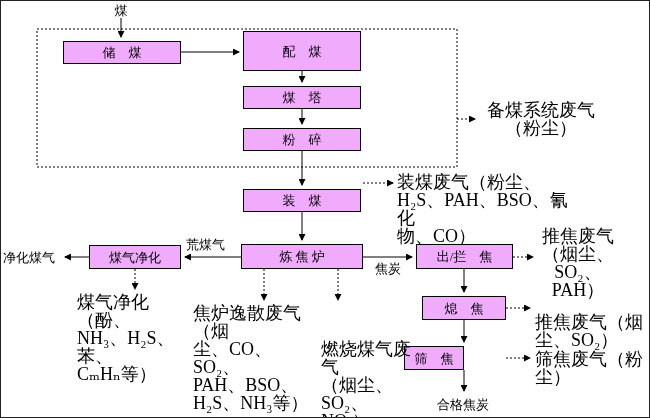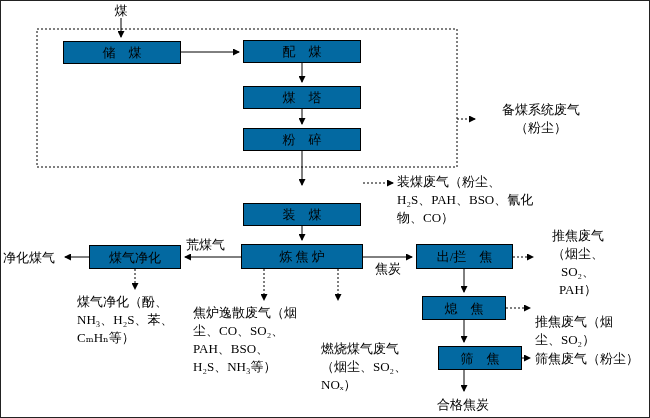--- a/index.html
+++ b/index.html
@@ -5,30 +5,30 @@
   html,body { margin:0; padding:0; background:#f5f5f5; }
   #canvas {
     position:relative; width:650px; height:418px; margin:0 auto;
     background:#fff; border:1px solid #222; box-sizing:border-box;
     font-family:"Liberation Serif","DejaVu Serif",serif; color:#000;
     overflow:hidden;
   }
   svg.arrows { position:absolute; left:0; top:0; z-index:1; }
   .node {
     position:absolute; z-index:2; box-sizing:border-box;
-    border:1px solid #000; background:#0369a1;
+    border:1px solid #000; background:#f0abfc;
     display:flex; align-items:center; justify-content:center;
     font-size:13px; line-height:1;
   }
   .lbl {
     position:absolute; z-index:2; font-size:13px; line-height:15px;
   }
   .center { text-align:center; }
   .emission {
-    position:absolute; z-index:2; font-size:13px; line-height:18px;
+    position:absolute; z-index:2; font-size:18px; line-height:18px;
     white-space:pre-line;
   }
 </style>
 </head>
 <body>
 
 <div id="canvas">
 
   <svg class="arrows" width="650" height="418" viewBox="0 0 650 418" aria-hidden="true">
     <defs>
@@ -58,29 +58,29 @@
     <line x1="263" y1="268" x2="263" y2="299" stroke="#000" stroke-width="1" stroke-dasharray="2,2" marker-end="url(#ah)"></line>
     <line x1="337" y1="268" x2="337" y2="299" stroke="#000" stroke-width="1" stroke-dasharray="2,2" marker-end="url(#ah)"></line>
     <line x1="512" y1="256" x2="532" y2="256" stroke="#000" stroke-width="1" stroke-dasharray="2,2" marker-end="url(#ah)"></line>
     <line x1="505" y1="307" x2="529" y2="307" stroke="#000" stroke-width="1" stroke-dasharray="2,2" marker-end="url(#ah)"></line>
     <line x1="505" y1="357" x2="529" y2="357" stroke="#000" stroke-width="1" stroke-dasharray="2,2" marker-end="url(#ah)"></line>
   </svg>
 
   <div class="lbl center" style="left:95px;top:2px;width:50px;">煤</div>
 
   <div class="node" style="left:62px;top:40px;width:118px;height:23px;">储　煤</div>
-  <div class="node" style="left:242px;top:39px;width:118px;height:23px;">配　煤</div>
+  <div class="node" style="left:242px;top:30px;width:118px;height:40px;">配　煤</div>
   <div class="node" style="left:242px;top:85px;width:118px;height:23px;">煤　塔</div>
   <div class="node" style="left:242px;top:127px;width:118px;height:23px;">粉　碎</div>
-  <div class="node" style="left:242px;top:202px;width:118px;height:23px;">装　煤</div>
+  <div class="node" style="left:242px;top:188px;width:118px;height:23px;">装　煤</div>
   <div class="node" style="left:88px;top:244px;width:92px;height:24px;">煤气净化</div>
   <div class="node" style="left:240px;top:243px;width:122px;height:25px;">炼 焦 炉</div>
   <div class="node" style="left:415px;top:243px;width:97px;height:25px;">出/拦　焦</div>
   <div class="node" style="left:421px;top:295px;width:84px;height:24px;">熄　焦</div>
-  <div class="node" style="left:437px;top:345px;width:84px;height:24px;">筛　焦</div>
+  <div class="node" style="left:403px;top:345px;width:60px;height:24px;">筛　焦</div>
 
   <div class="lbl" style="left:185px;top:236px;width:44px;">荒煤气</div>
   <div class="lbl" style="left:374px;top:236px;width:32px;margin-top:24px;">焦炭</div>
 
   <div class="lbl" style="left:2px;top:249px;width:58px;">净化煤气</div>
   <div class="lbl center" style="left:430px;top:396px;width:64px;">合格焦炭</div>
 
   <div class="emission center" style="left:478px;top:100px;width:124px;">备煤系统废气
 （粉尘）</div>
   <div class="emission" style="left:396px;top:172px;width:172px;">装煤废气（粉尘、

